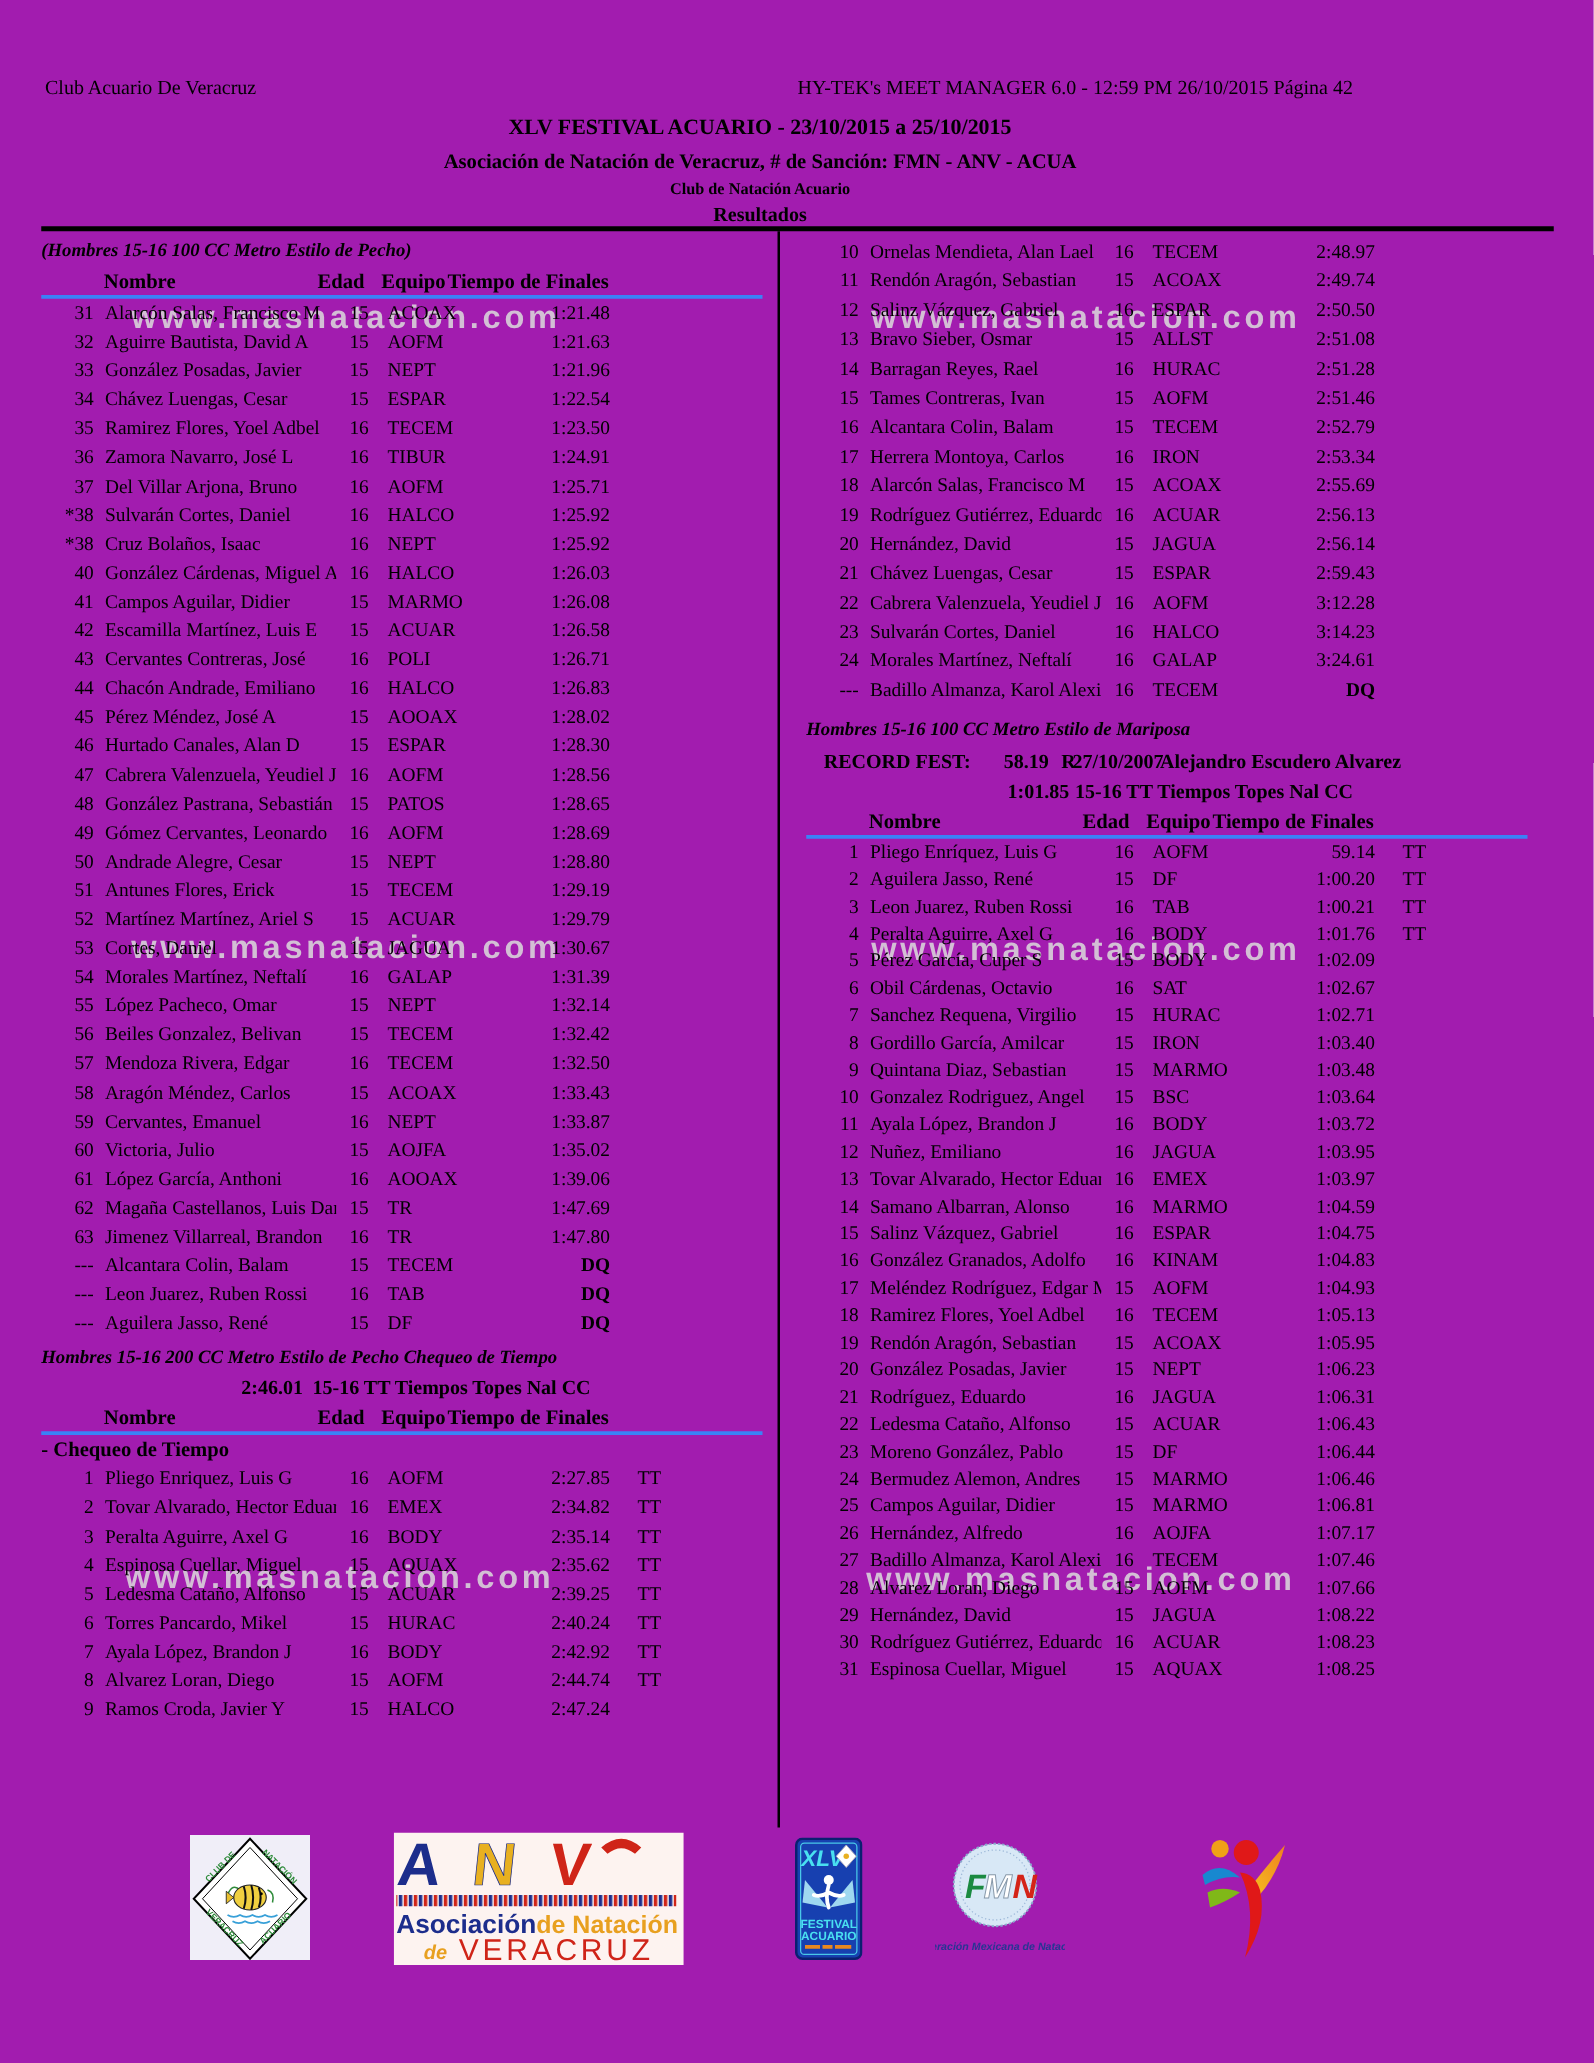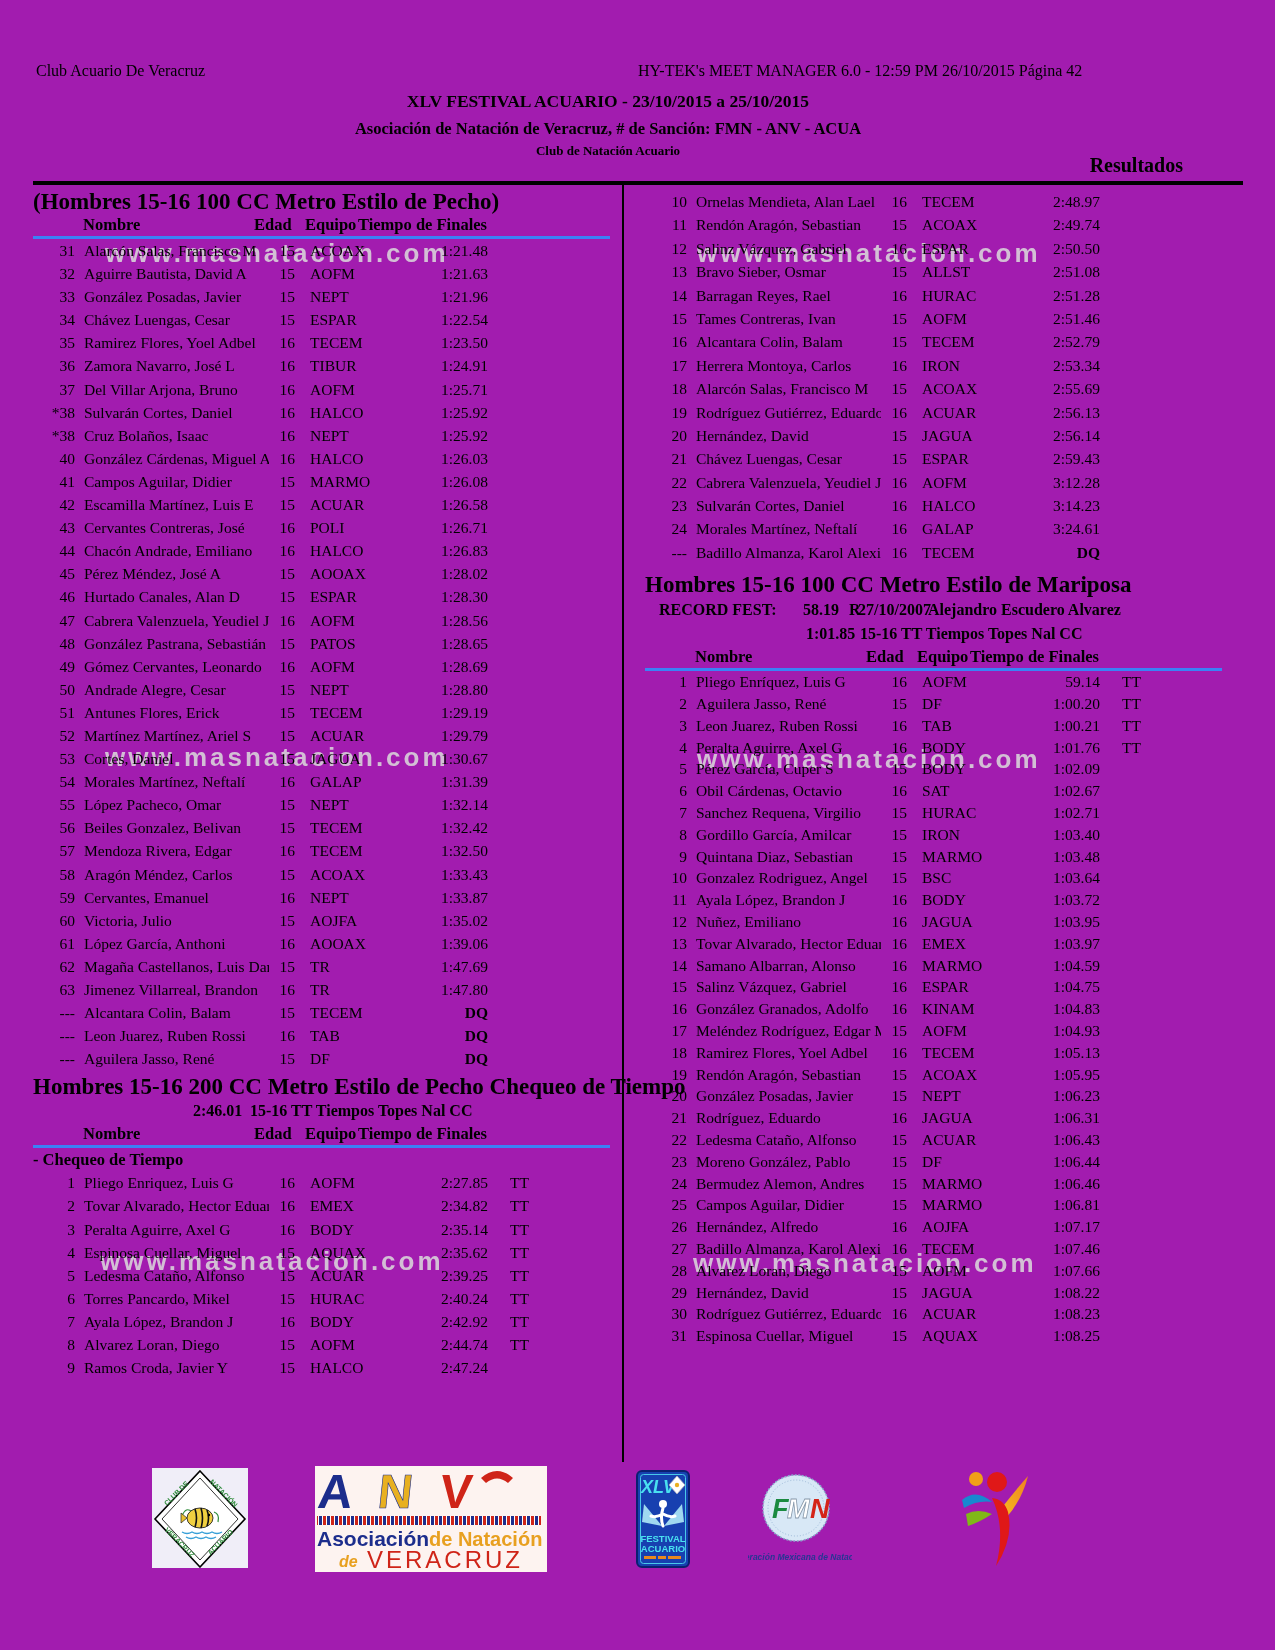--- a/index.html
+++ b/index.html
@@ -6,31 +6,31 @@
   .page{position:relative;width:1275px;height:1650px;background:#a21caf;
         font-family:"Liberation Serif",serif;color:#000;overflow:hidden;}
   .abs{position:absolute;}
   
   .hdr-left{left:36px;top:62px;font-size:16px;white-space:nowrap;}
   .hdr-right{left:638px;top:62px;font-size:16px;white-space:nowrap;}
   .hdr-center{left:33px;width:1150px;text-align:center;font-weight:bold;white-space:nowrap;}
   .t1{top:91px;font-size:17.5px;}
   .t2{top:119px;font-size:16.5px;}
   .t3{top:143px;font-size:13px;}
-  .t4{top:154px;font-size:20px;text-align:right;}
+  .t4{top:164px;font-size:16px;}
   .rule-top{left:33px;top:181px;width:1210px;height:4px;background:#000;}
   .vdiv{left:622px;top:185px;width:2px;height:1277px;background:#000;}
   
   .wm{color:#dcdcdc;font-family:"Liberation Sans",sans-serif;font-weight:bold;
       font-size:26px;letter-spacing:3px;white-space:nowrap;opacity:.85;}
   
   .col{position:absolute;top:190px;width:577px;}
   .col-left{left:33px;}
   .col-right{left:645px;}
-  .sec-title{font-weight:bold;font-size:23px;height:23px;line-height:23px;white-space:nowrap;}
+  .sec-title{font-weight:bold;font-size:15px;height:23px;line-height:23px;white-space:nowrap;font-style:italic;}
   .sec-title.tall{height:25px;line-height:25px;}
   .thead{position:relative;height:23px;border-bottom:3px solid #3b82f6;font-weight:bold;font-size:16.5px;}
   .thead span{position:absolute;bottom:1px;white-space:nowrap;}
   .th-n{left:50px;} .th-a{left:221px;} .th-e{left:272px;} .th-t{left:325px;}
   .rec{position:relative;height:23px;font-weight:bold;font-size:16px;}
   .rec.tall{height:24px;text-align:right;}
   .rec span{position:absolute;bottom:2px;white-space:nowrap;}
   .rc-time{left:160px;} .rc-label{left:217px;}
   .rf-label{left:14px;} .rf-time{left:158px;} .rf-flag{left:204px;}
   .rf-date{left:213px;} .rf-holder{left:283px;}

